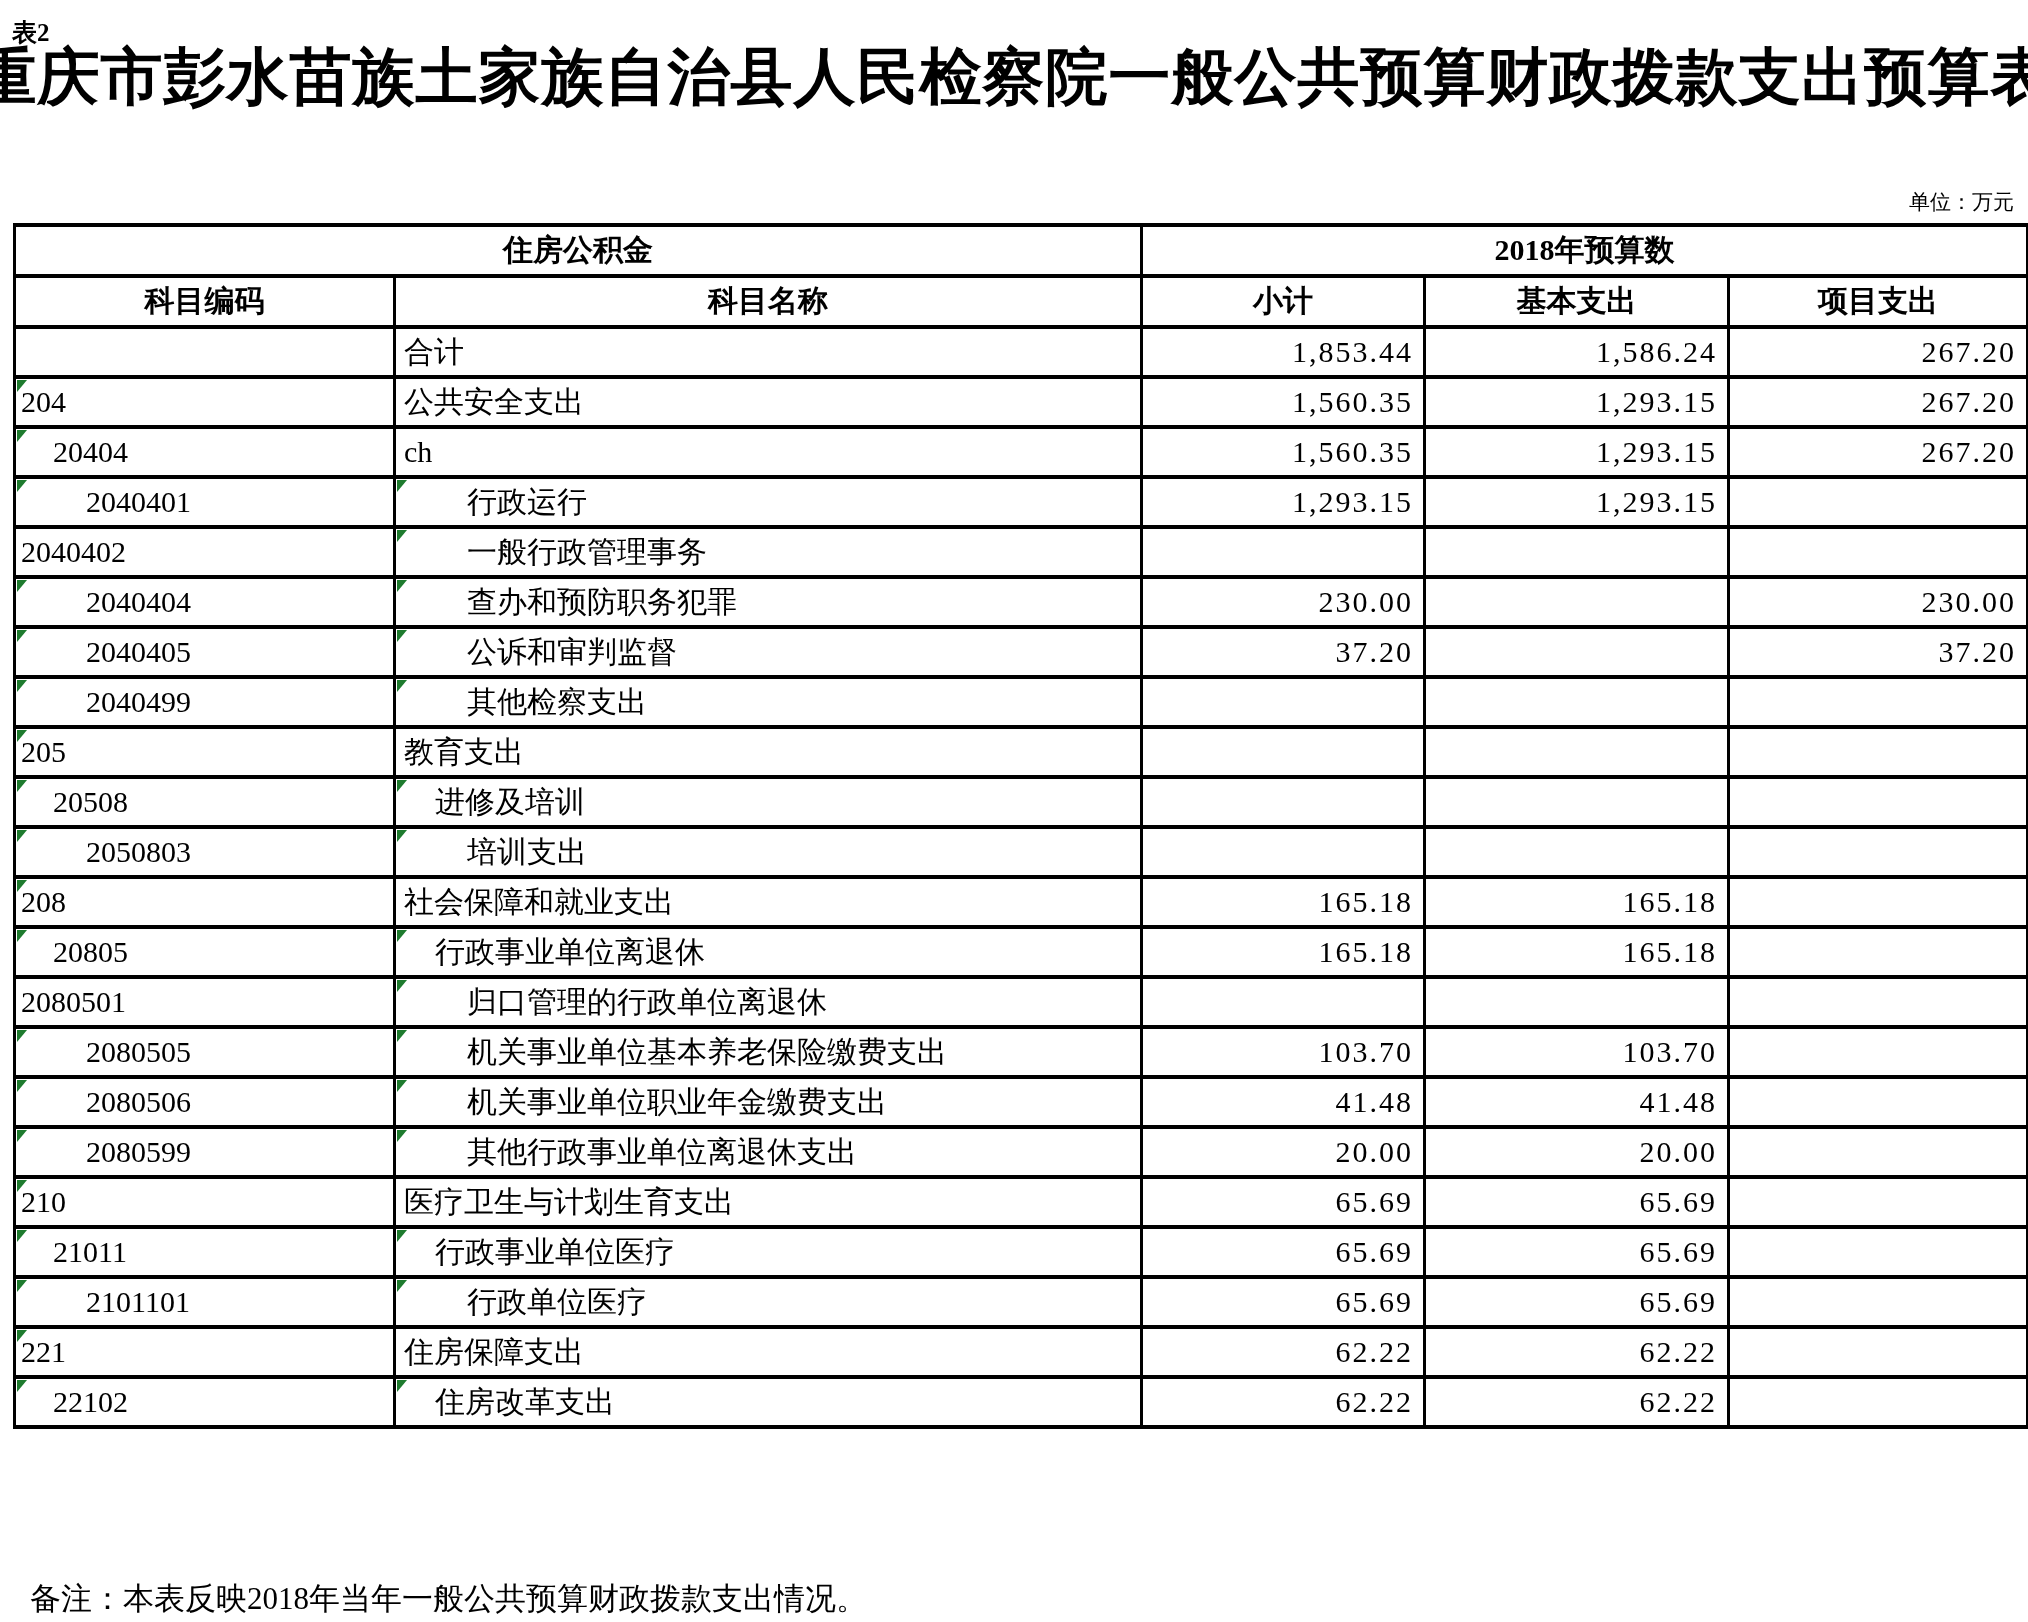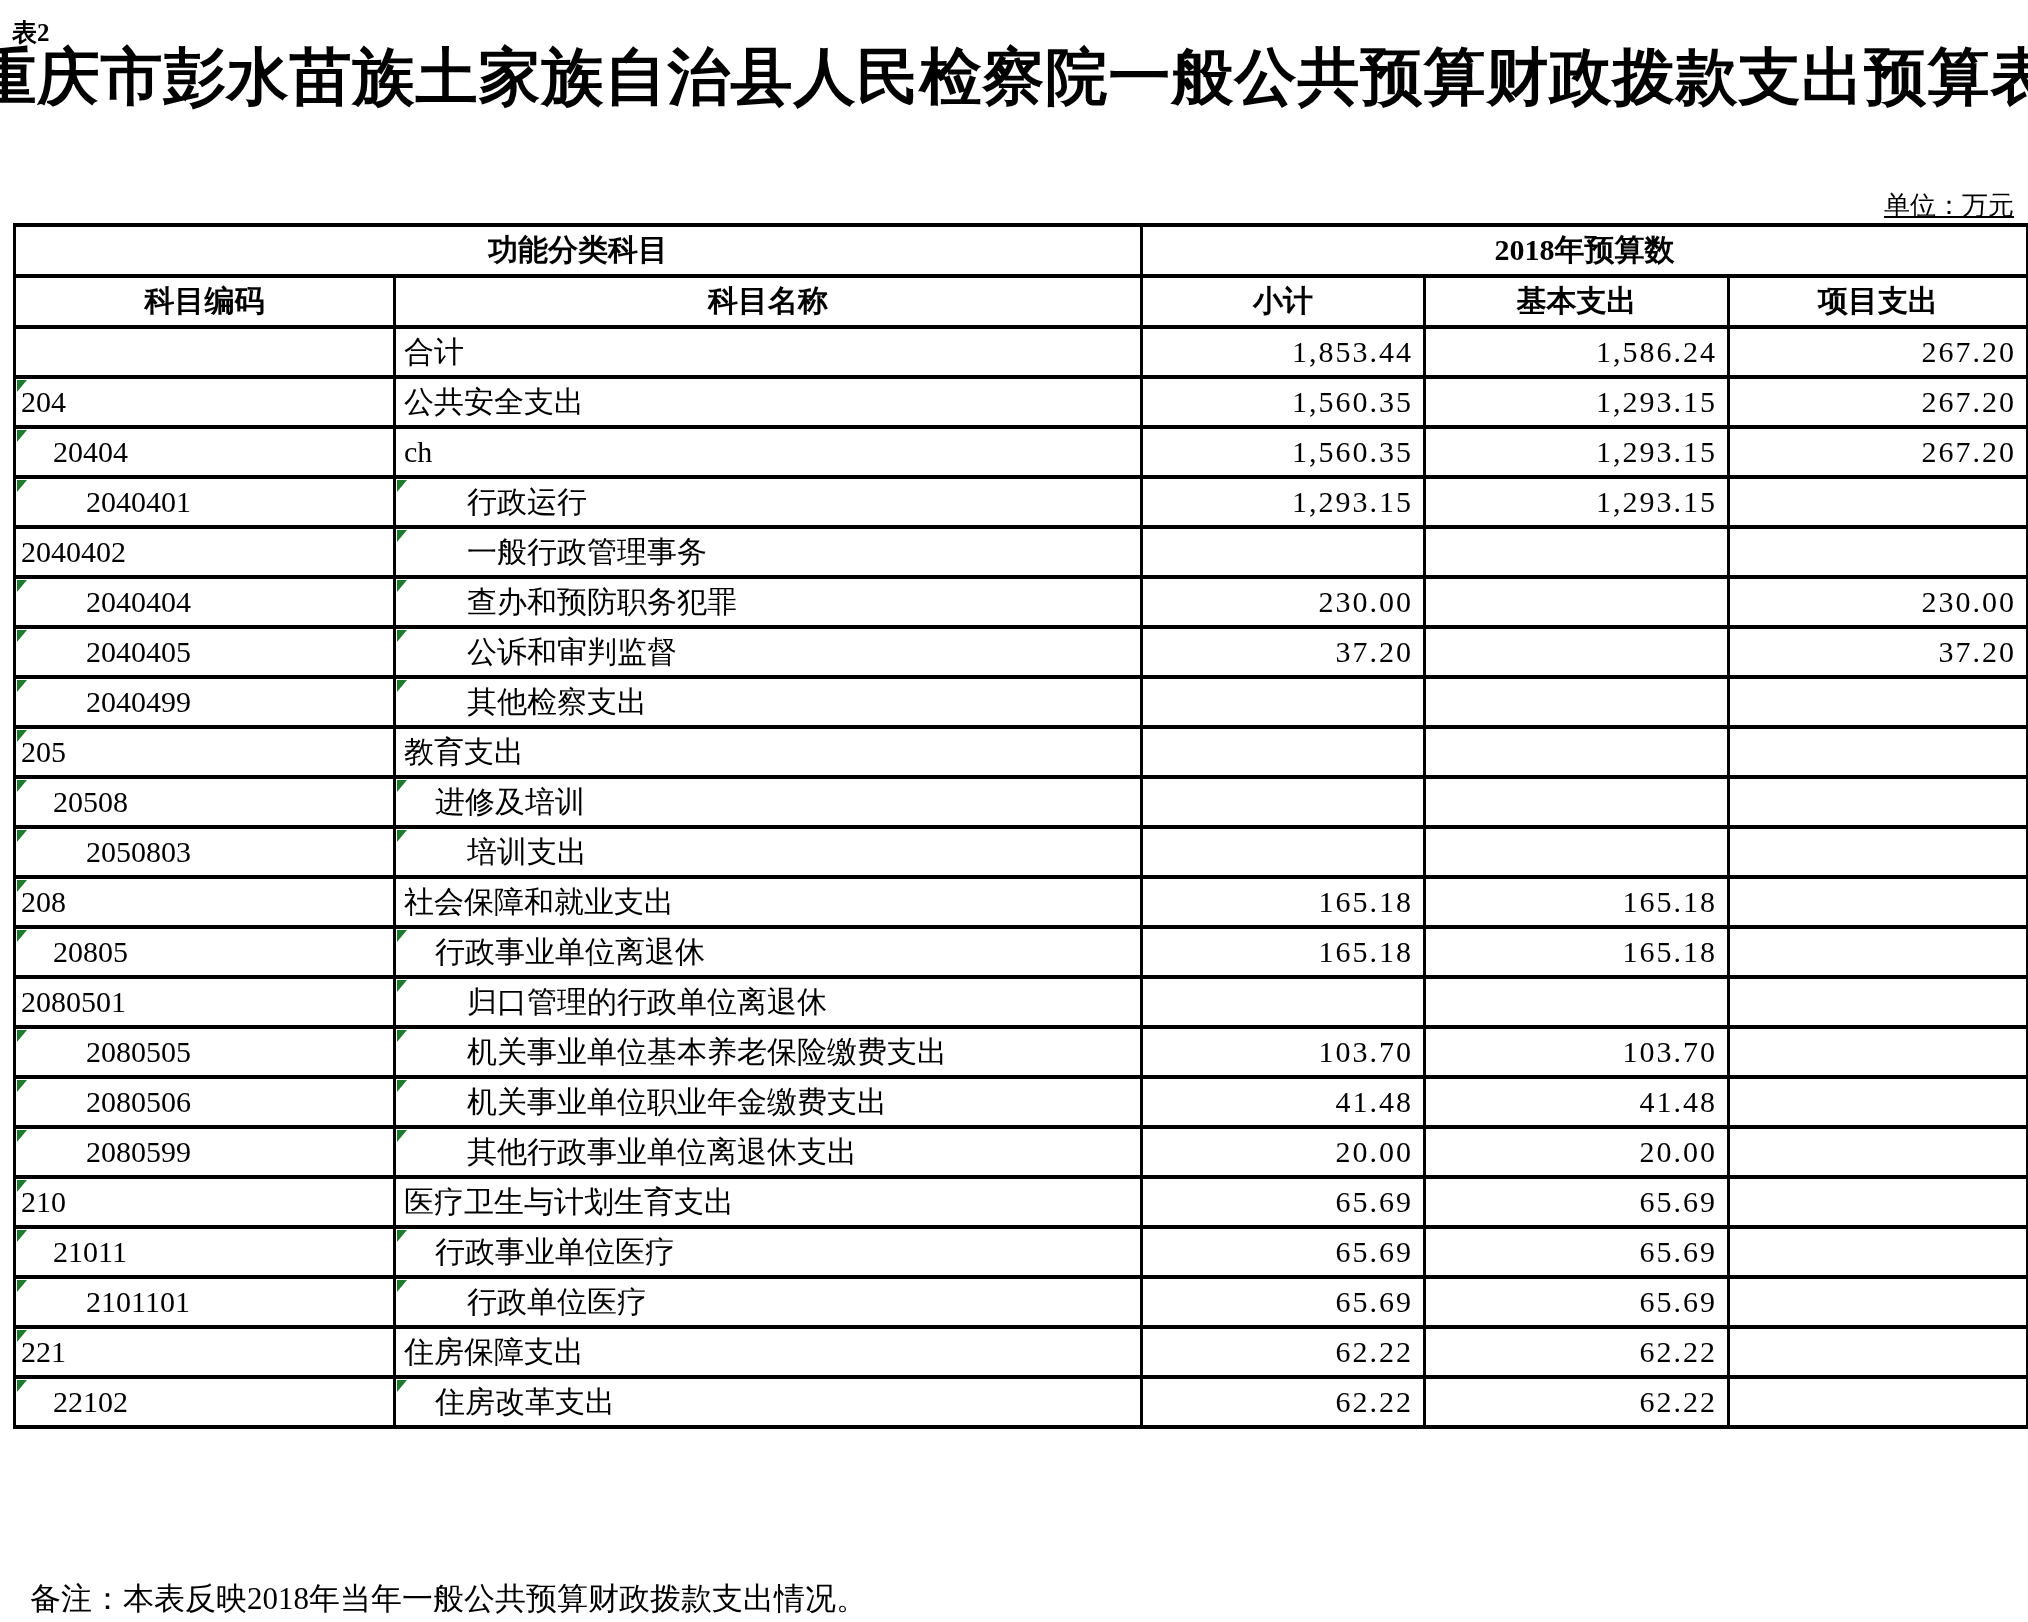--- a/index.html
+++ b/index.html
@@ -27,23 +27,22 @@
     font-size:62px;
     font-weight:bold;
     letter-spacing:1px;
     white-space:nowrap;
     line-height:1.15;
   }
   #unit-label{
     position:absolute;
     top:188px;
     right:14px;
-    font-size:26px;
-    white-space:nowrap;
-    text-decoration:underline;
+    font-size:21px;
+    white-space:nowrap;
   }
   table#budget-table{
     position:absolute;
     left:13px; top:223px;
     width:2013px;
     border-collapse:collapse;
     table-layout:fixed;
   }
   #budget-table td, #budget-table th{
     border-left:3px solid #000;
@@ -108,21 +107,21 @@
   <table id="budget-table">
     <colgroup>
       <col style="width:380px">
       <col style="width:747px">
       <col style="width:283px">
       <col style="width:304px">
       <col style="width:299px">
     </colgroup>
     <thead>
       <tr>
-        <th colspan="2">功能分类科目</th>
+        <th colspan="2">住房公积金</th>
         <th colspan="3">2018年预算数</th>
       </tr>
       <tr>
         <th>科目编码</th>
         <th>科目名称</th>
         <th>小计</th>
         <th>基本支出</th>
         <th>项目支出</th>
       </tr>
     </thead>

